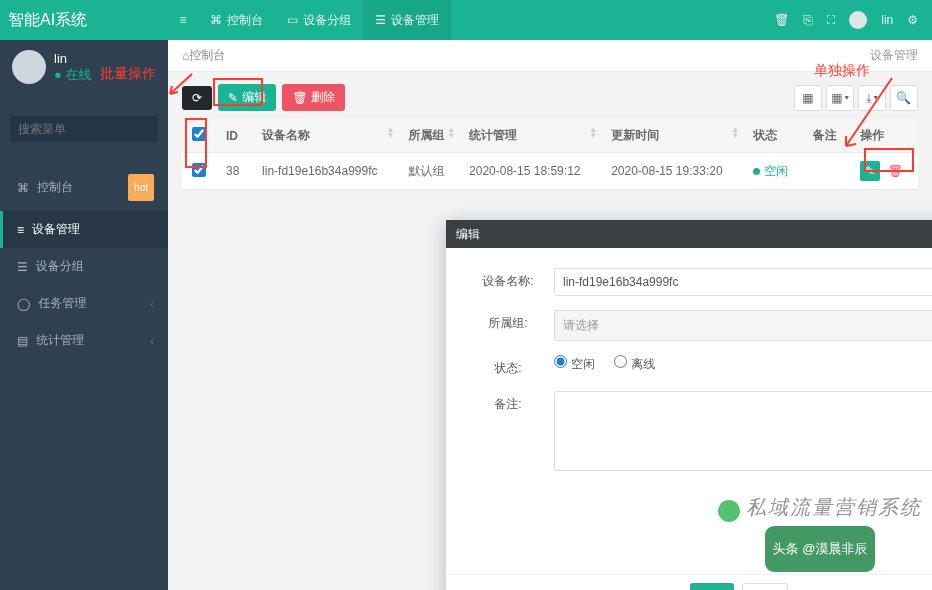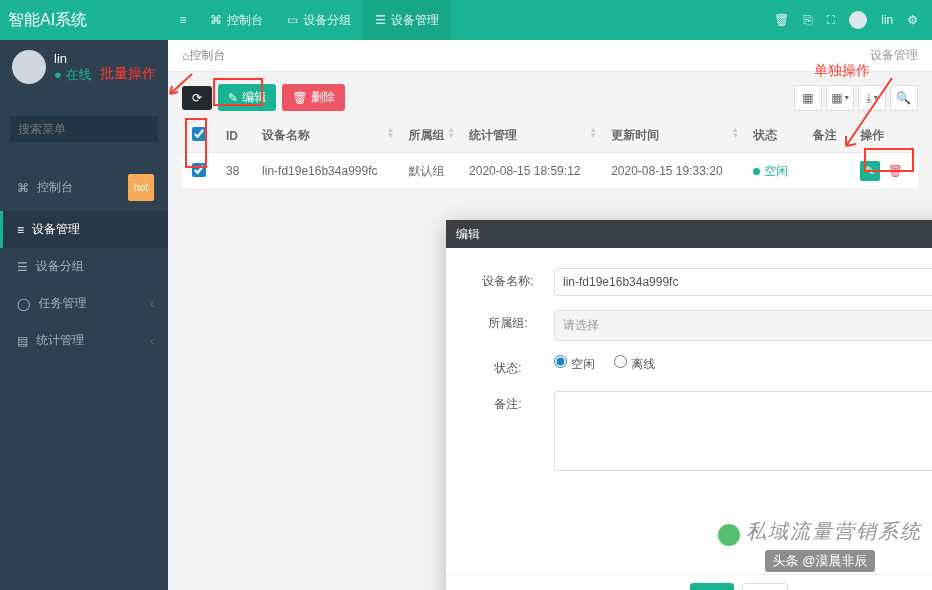--- a/index.html
+++ b/index.html
@@ -63,21 +63,21 @@
 .sel{appearance:none;background:#f5f5f5;color:#999}
 .selwrap{position:relative}
 .selwrap:after{content:"▾";position:absolute;right:10px;top:6px;color:#999;pointer-events:none}
 .ta{height:80px;resize:vertical}
 .radio{margin-right:4px;accent-color:#1c84c6}
 .rlab{margin-right:16px;color:#555}
 .mft{position:absolute;bottom:0;left:0;right:0;border-top:1px solid #eee;padding:8px 0;display:flex;justify-content:center;gap:8px}
 .btn-plain{background:#fff;border:1px solid #ddd;color:#555}
 .wm{position:absolute;right:10px;bottom:18px;display:flex;flex-direction:column;align-items:center;gap:4px;opacity:.8}
 .wm1{color:#7a7a7a;font-size:20px;font-style:italic;letter-spacing:2px}
-.wm2{color:#fff;background:#737373;padding:2px 8px;border-radius:3px;font-size:13px}
+.wm2{color:#fff;background:#15803d;padding:14px 8px;border-radius:9px;font-size:13px}
 .wechat{width:22px;height:22px;border-radius:50%;background:#2bb24c;display:inline-block;margin-right:6px;vertical-align:middle}
 svg{display:block}
 </style>
 </head>
 <body>
 
 <div class="topbar">
   <div class="brand">智能AI系统</div>
   <div class="burger">≡</div>
   <div class="topnav">

